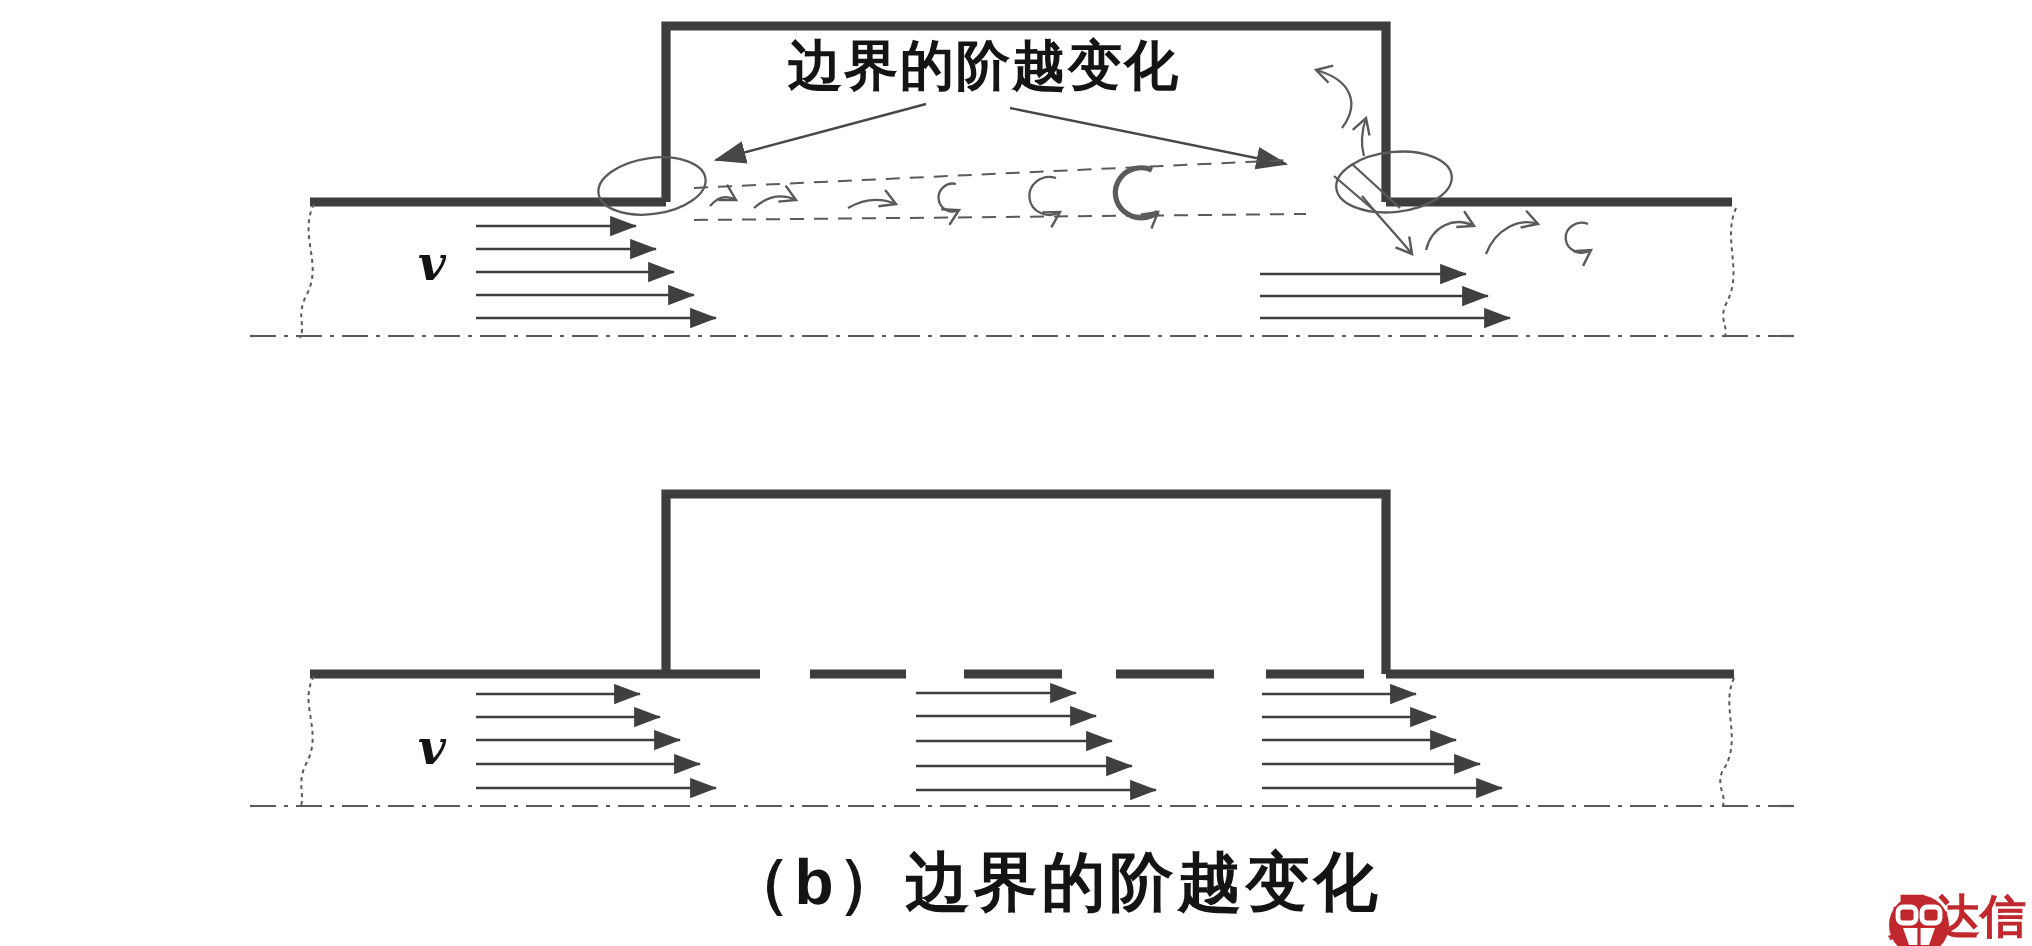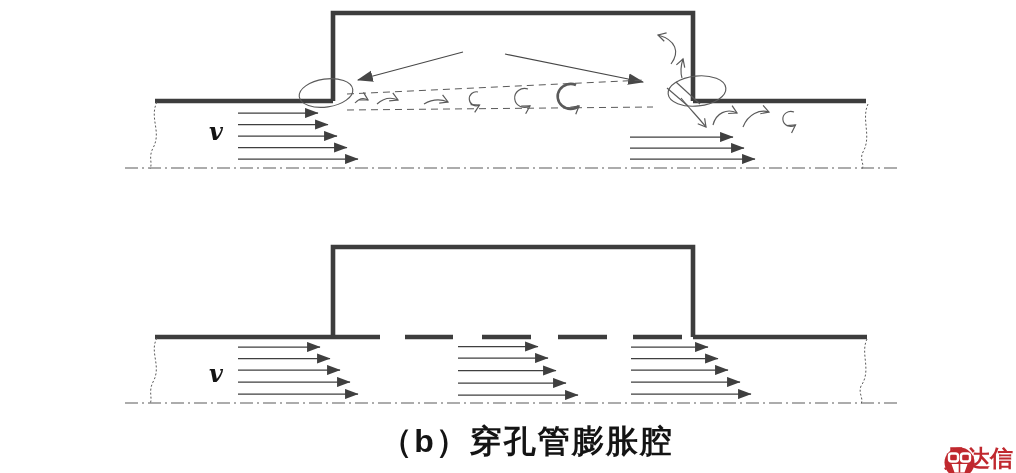--- a/index.html
+++ b/index.html
@@ -151,23 +151,24 @@
       <g>
         <line class="varr" x1="631" y1="347" x2="708" y2="347" marker-end="url(#mS)"></line>
         <line class="varr" x1="631" y1="358.5" x2="718" y2="358.5" marker-end="url(#mS)"></line>
         <line class="varr" x1="631" y1="370" x2="728" y2="370" marker-end="url(#mS)"></line>
         <line class="varr" x1="631" y1="382" x2="740" y2="382" marker-end="url(#mS)"></line>
         <line class="varr" x1="631" y1="394" x2="751" y2="394" marker-end="url(#mS)"></line>
       </g>
     </g>
   </svg>
 
+  <div class="overlay boundary-label">边界的阶越变化</div>
   <div class="overlay v-sym v-a">v</div>
   <div class="overlay v-sym v-b">v</div>
-  <div class="overlay caption caption-b">（b）穿孔管膨胀腔</div>
+  <div class="overlay caption caption-b">（b）边界的阶越变化</div>
 
   <div class="watermark">
     <svg width="31" height="31" viewBox="-15.5 -15.5 31 31">
       <circle cx="0" cy="0" r="15" fill="#c0282e"></circle>
       <rect x="-10.5" y="-9" width="9" height="8" rx="2.5" fill="none" stroke="#ffffff" stroke-width="2.4"></rect>
       <rect x="1.5" y="-9" width="9" height="8" rx="2.5" fill="none" stroke="#ffffff" stroke-width="2.4"></rect>
       <path d="M-8,1.5 L8,1.5 L5,10 L-5,10 Z" fill="#ffffff"></path>
       <line x1="0" y1="1.5" x2="0" y2="10" stroke="#c0282e" stroke-width="1.6"></line>
     </svg>
     <span class="brand-text">鼎达信</span>

